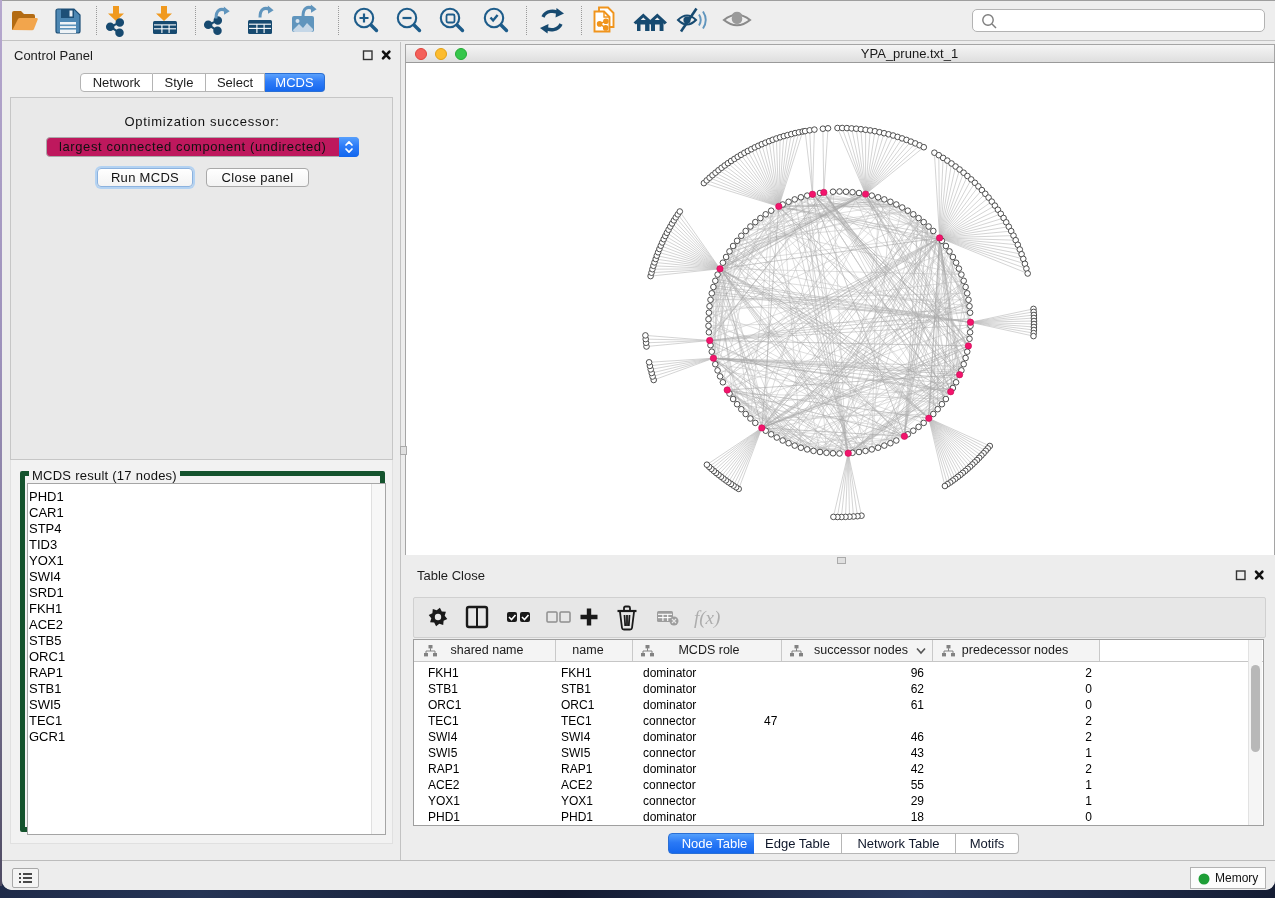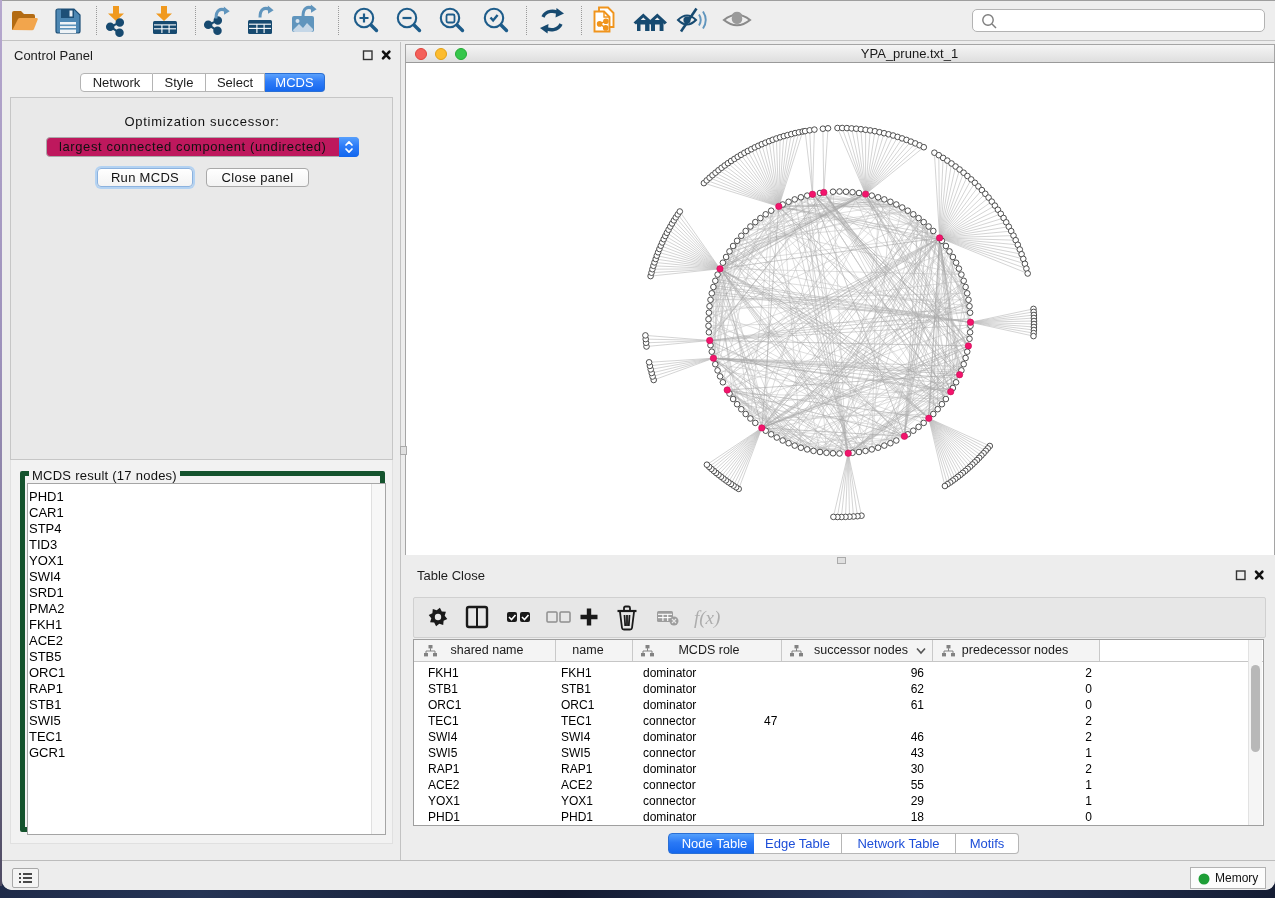--- a/index.html
+++ b/index.html
@@ -41,21 +41,21 @@
 
 #tp-title { position:absolute; left:415px; top:568px; font-size:13px; color:#1c1c1c; }
 #tp-toolbar { position:absolute; left:411px; top:597px; width:853px; height:41px; background:#e7e7e7; border:1px solid #d0d0d0; border-radius:2px; }
 #tbl { position:absolute; left:411px; top:639px; width:851px; height:187px; background:#fff; border:1px solid #9f9f9f; }
 #tbl-head { position:absolute; left:0; top:0; width:686px; height:21px; background:#f4f4f4; font-size:12.5px; color:#1a1a1a; }
 .hcol { position:absolute; top:0; height:21px; border-right:1px solid #c9c9c9; text-align:center; line-height:20px; }
 .tr { position:absolute; height:16px; font-size:12px; color:#000; line-height:16px; }
 .td { position:absolute; top:0; }
 #tbl-sb { position:absolute; right:3px; top:25px; width:9px; height:87px; background:#b8b8b8; border-radius:5px; }
 #bot-tabs { position:absolute; left:659px; top:833px; height:21px; }
-.btab { position:absolute; top:0; height:21px; background:#fff; border:1px solid #b6b6b6; font-size:13px; color:#1d4ed8; text-align:center; line-height:20px; }
+.btab { position:absolute; top:0; height:21px; background:#fff; border:1px solid #b6b6b6; font-size:13px; color:#0f172a; text-align:center; line-height:20px; }
 .btab.sel { background:linear-gradient(#54a0fc,#2a79f6 45%,#1467ee); color:#fff; border-color:#2a6fd4; }
 
 #status { position:absolute; left:0; top:860px; width:1273px; height:30px; background:#ededed; border-top:1px solid #bcbcbc; }
 #memBtn { position:absolute; left:1188px; top:6px; width:76px; height:22px; background:#fcfcfc; border:1px solid #b2b2b2; font-size:12px; color:#111; line-height:20px; text-align:left; padding-left:24px; }
 #listBtn { position:absolute; left:10px; top:7px; width:27px; height:20px; background:#f4f4f4; border:1px solid #a8a8a8; border-radius:2px; }
 </style>
 </head>
 <body>
 <div id="win">
 <div style="position:absolute;left:0;top:0;width:1273px;height:1px;background:#9e9e9e;z-index:50"></div>
@@ -205,21 +205,20 @@
   <div id="fieldset">
     <div id="fs-legend">MCDS result (17 nodes)</div>
     <div id="mcds-list">
       <div>PHD1</div>
         <div>CAR1</div>
         <div>STP4</div>
         <div>TID3</div>
         <div>YOX1</div>
         <div>SWI4</div>
         <div>SRD1</div>
-        <div>PMA2</div>
         <div>FKH1</div>
         <div>ACE2</div>
         <div>STB5</div>
         <div>ORC1</div>
         <div>RAP1</div>
         <div>STB1</div>
         <div>SWI5</div>
         <div>TEC1</div>
         <div>GCR1</div>
     </div>
@@ -1211,21 +1210,21 @@
         <span class="td" style="left:14px">SWI5</span>
         <span class="td" style="left:147px">SWI5</span>
         <span class="td" style="left:229px">connector</span>
         <span class="td" style="left:370px;width:140px;text-align:right">43</span>
         <span class="td" style="left:538px;width:140px;text-align:right">1</span>
       </div>
       <div class="tr" style="left:0;top:121px;width:690px">
         <span class="td" style="left:14px">RAP1</span>
         <span class="td" style="left:147px">RAP1</span>
         <span class="td" style="left:229px">dominator</span>
-        <span class="td" style="left:370px;width:140px;text-align:right">30</span>
+        <span class="td" style="left:370px;width:140px;text-align:right">42</span>
         <span class="td" style="left:538px;width:140px;text-align:right">2</span>
       </div>
       <div class="tr" style="left:0;top:137px;width:690px">
         <span class="td" style="left:14px">ACE2</span>
         <span class="td" style="left:147px">ACE2</span>
         <span class="td" style="left:229px">connector</span>
         <span class="td" style="left:370px;width:140px;text-align:right">55</span>
         <span class="td" style="left:538px;width:140px;text-align:right">1</span>
       </div>
       <div class="tr" style="left:0;top:153px;width:690px">

